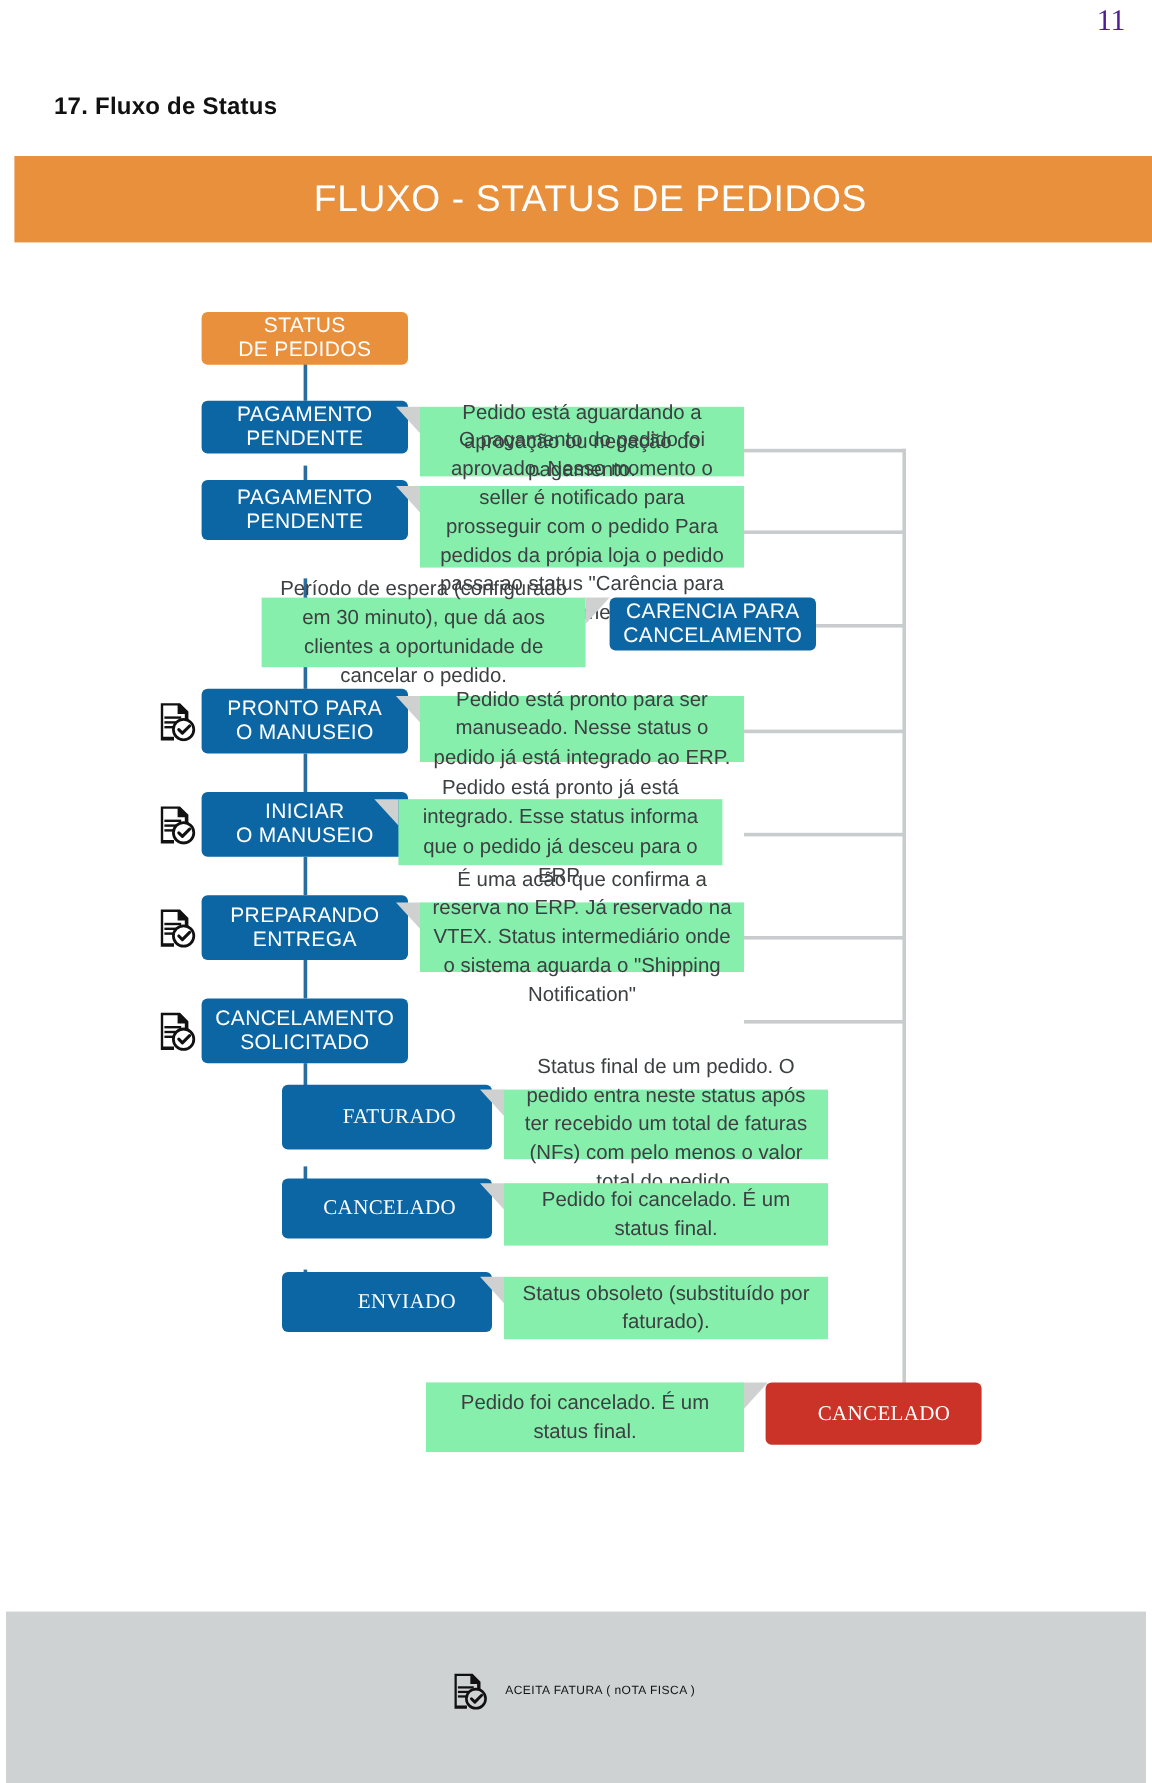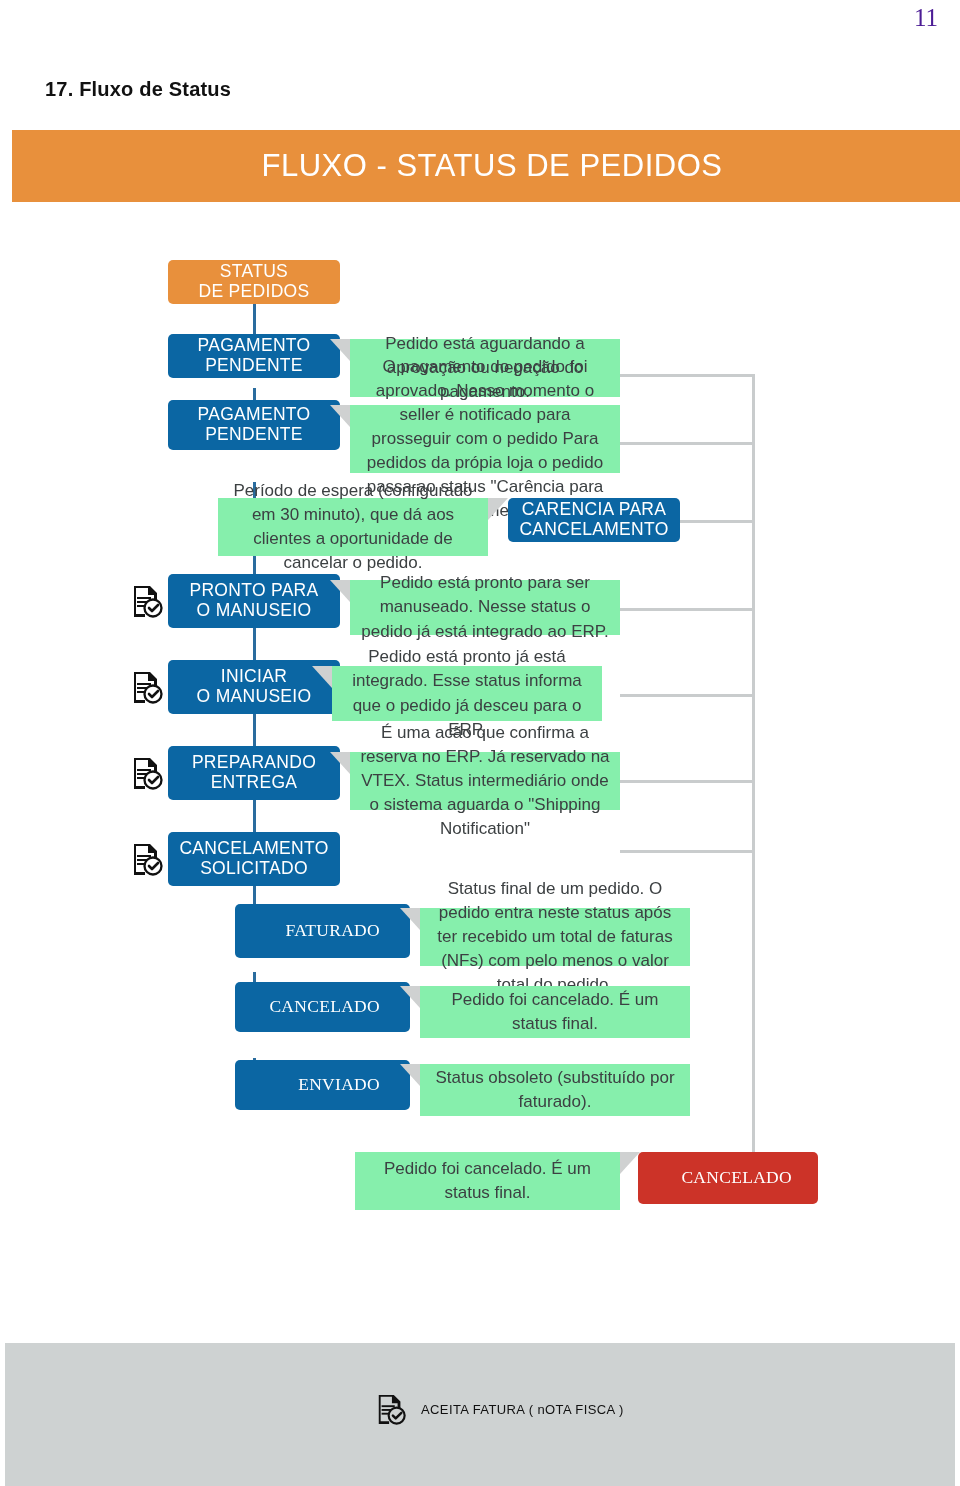--- a/index.html
+++ b/index.html
@@ -82,21 +82,21 @@
 
   .footer-band{
     position:absolute;left:5px;top:1343px;width:950px;height:143px;
     background:#ced2d2;
   }
   .legend{
     position:absolute;left:375px;top:1392px;
     display:flex;align-items:center;gap:14px;
   }
   .legend-label{
-    font-size:13px;color:#111;letter-spacing:.4px;
+    font-size:10px;color:#111;letter-spacing:.4px;
     font-family:"Liberation Sans", sans-serif;
   }
 </style>
 </head>
 <body>
 
 <div class="page-number">11</div>
 <div class="section-title">17.  Fluxo de Status</div>
 
 <div class="banner">

